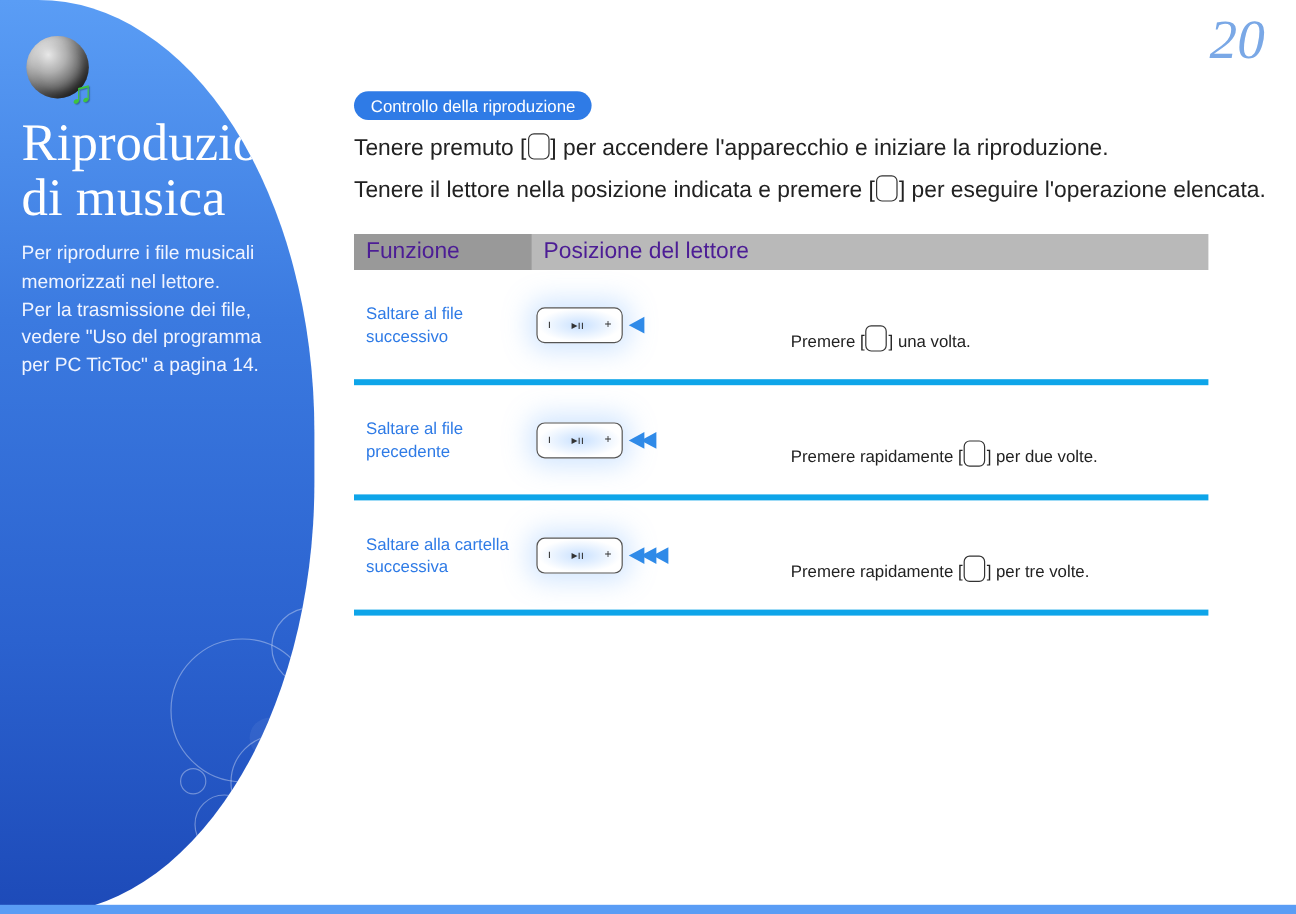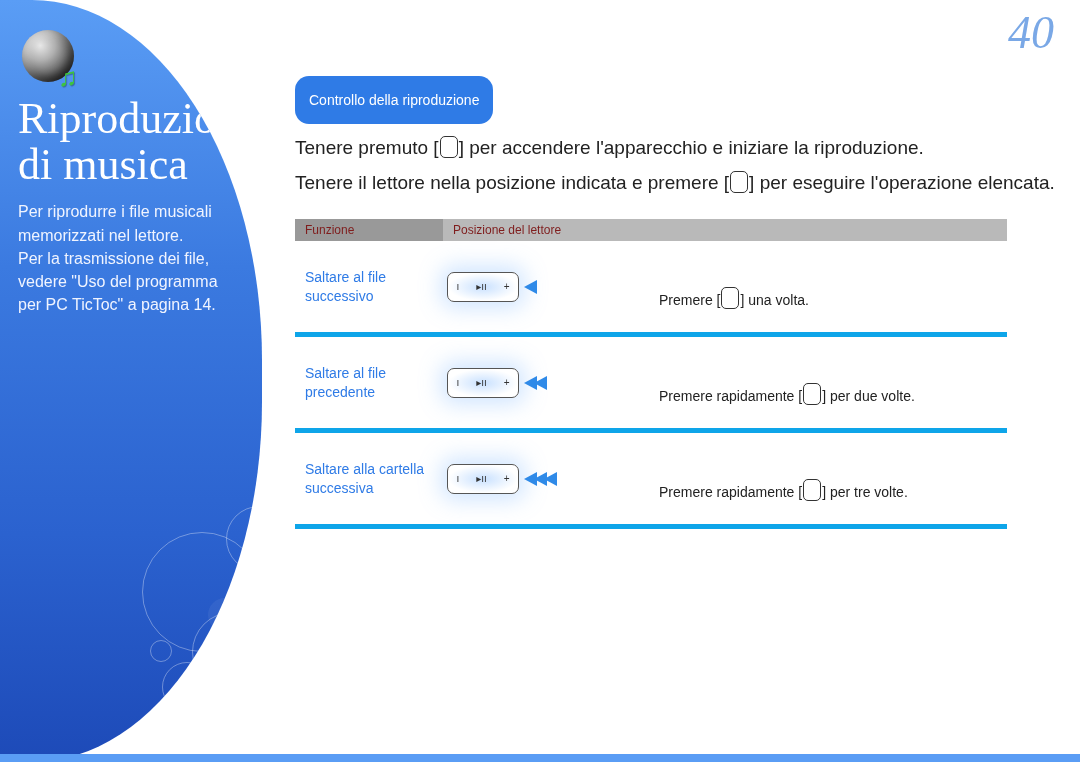--- a/index.html
+++ b/index.html
@@ -80,21 +80,21 @@
   .content {
     position: absolute;
     left: 295px; top: 76px;
     width: 760px;
   }
   .pill {
     display: inline-block;
     background: #2f7be6;
     color: #fff;
     font-size: 14px;
-    padding: 16px 14px;
+    padding: 4px 14px;
     border-radius: 14px;
     margin-bottom: 10px;
   }
   .intro-line {
     font-size: 19px;
     color: #222;
     margin-bottom: 6px;
     line-height: 1.5;
   }
   .btn-box {
@@ -102,22 +102,22 @@
     vertical-align: -4px;
     width: 18px; height: 22px;
     border: 1.3px solid #333;
     border-radius: 5px;
     margin: 0 1px;
   }
   .table-wrap { margin-top: 22px; width: 712px; }
   .thead {
     display: flex;
     background: #b9b9b9;
-    color: #7f1d1d;
-    font-size: 12px;
+    color: #4c1d95;
+    font-size: 19px;
   }
   .thead .col { padding: 4px 10px; }
   .col-func { width: 148px; background: #999; }
   .col-pos  { width: 206px; }
   .col-act  { flex: 1; }
   .row {
     display: flex;
     align-items: center;
     border-bottom: 5px solid #0ea5e9;
     min-height: 96px;
@@ -190,21 +190,21 @@
   <div class="deco-circles">
     <div style="width:120px;height:120px;right:10px;bottom:70px;"></div>
     <div style="width:80px;height:80px;right:0px;bottom:30px;"></div>
     <div style="width:50px;height:50px;right:60px;bottom:10px;"></div>
     <div style="width:34px;height:34px;right:30px;bottom:90px;background:rgba(255,255,255,.06);border:none;"></div>
     <div style="width:22px;height:22px;right:100px;bottom:60px;"></div>
     <div style="width:66px;height:66px;right:-20px;bottom:150px;"></div>
   </div>
 </div>
 
-<div class="page-number">40</div>
+<div class="page-number">20</div>
 
 <div class="content">
   <div class="pill">Controllo della riproduzione</div>
 
   <p class="intro-line">
     <span>Tenere premuto [</span><span class="btn-box"></span><span>] per accendere l'apparecchio e iniziare la riproduzione.</span>
   </p>
   <p class="intro-line">
     <span>Tenere il lettore nella posizione indicata e premere [</span><span class="btn-box"></span><span>] per eseguire l'operazione elencata.</span>
   </p>

